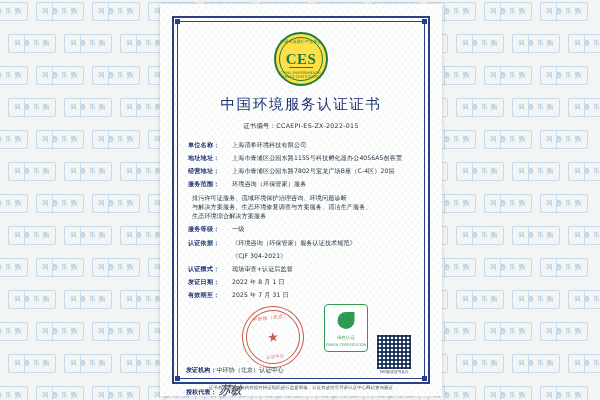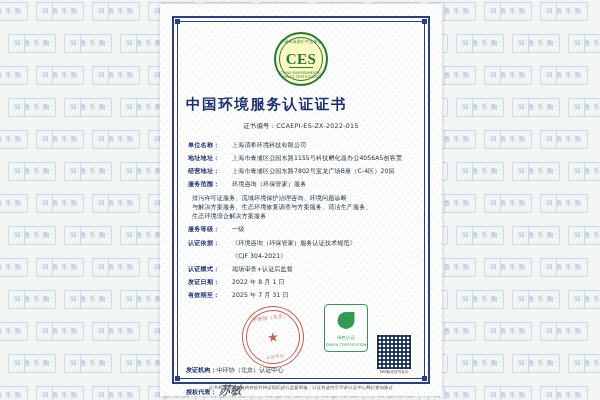--- a/index.html
+++ b/index.html
@@ -133,21 +133,21 @@
     display: flex;
     justify-content: center;
     margin-top: 4px;
   }
   .emblem {
     position: relative;
     width: 54px;
     height: 54px;
     border-radius: 50%;
     border: 2px solid #1f7a3f;
-    background: #fef9c3;
+    background: #fde047;
     box-sizing: border-box;
   }
   .emblem .ring2 {
     position: absolute;
     inset: 3px;
     border-radius: 50%;
     border: 1px solid #1f7a3f;
   }
   .emblem .ces {
     position: absolute;
@@ -185,23 +185,23 @@
     left: 13px;
     right: 13px;
     top: 33px;
     height: 1px;
     background: #1f7a3f;
   }
 
   
   .title {
     margin-top: 9px;
-    text-align: left;
+    text-align: center;
     font-family: "DejaVu Sans", "Liberation Sans", sans-serif;
-    font-weight: bold;
+    font-weight: normal;
     font-size: 14.5px;
     color: #1b2f74;
     letter-spacing: 1.6px;
   }
   .certno {
     margin-top: 8px;
     text-align: center;
     font-size: 6.3px;
     color: #233;
     letter-spacing: 0.3px;

